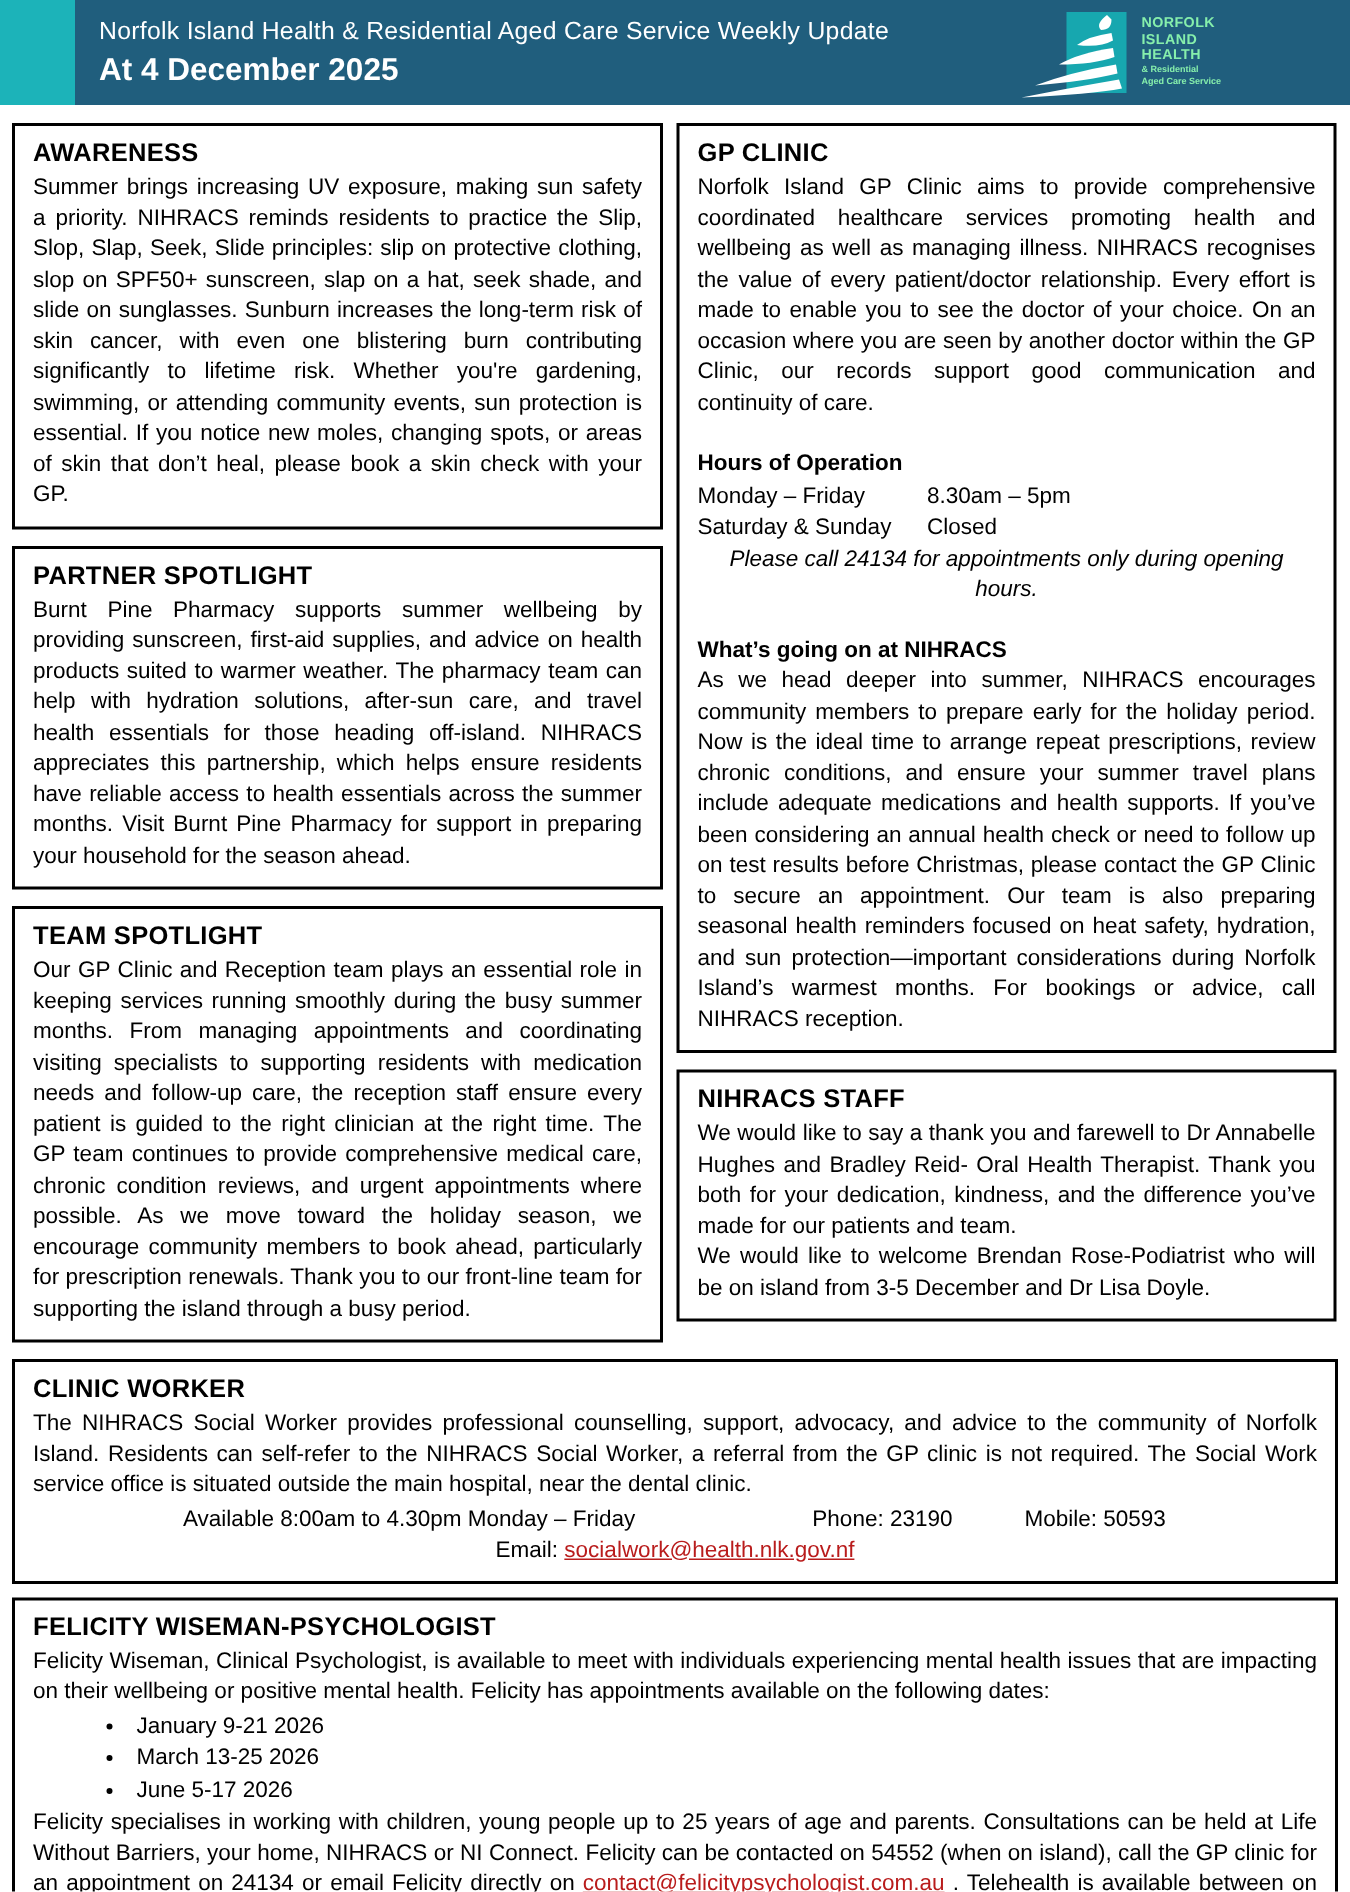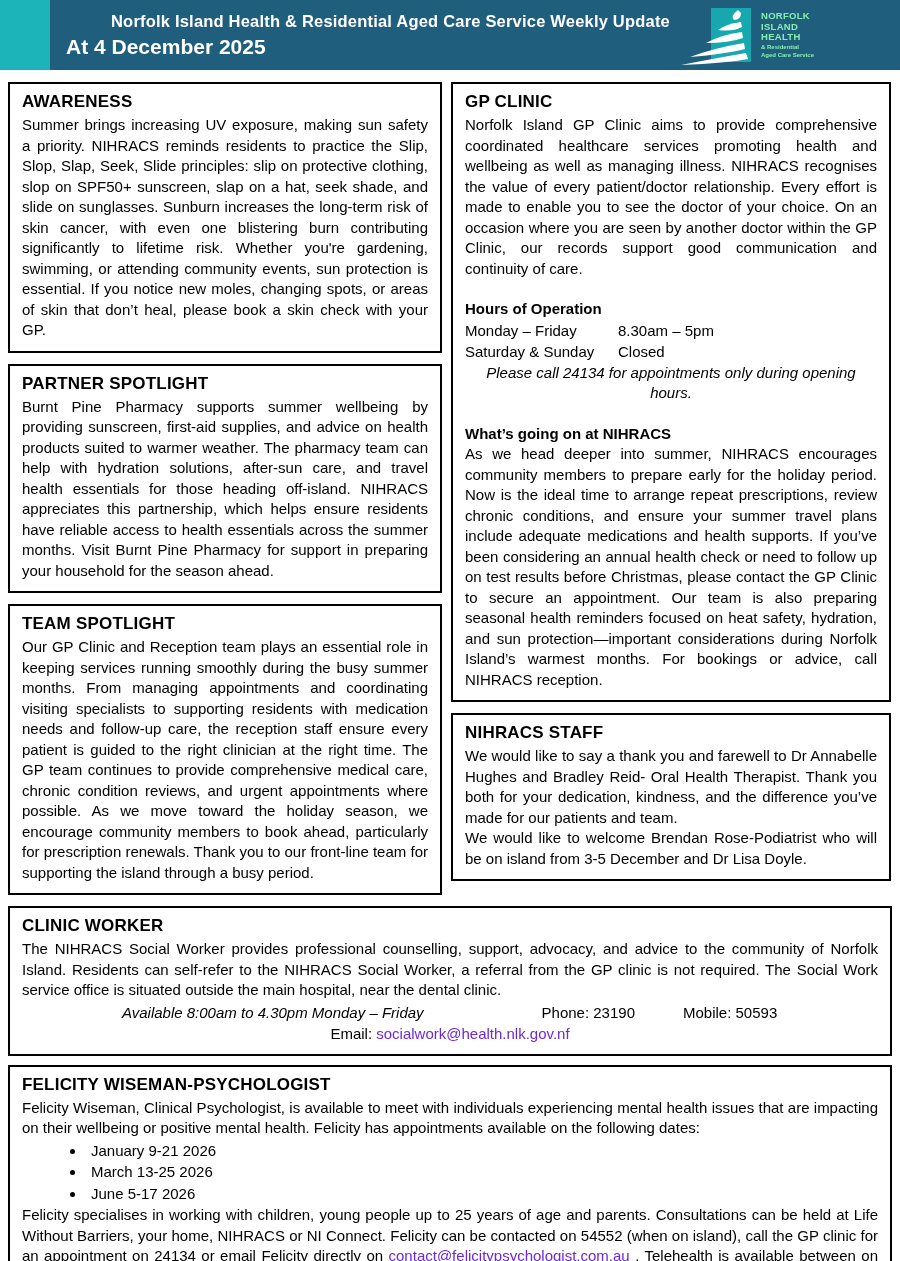--- a/index.html
+++ b/index.html
@@ -9,21 +9,21 @@
     font-family:"Liberation Sans", sans-serif;
     color:#000; overflow:hidden;
   }
   
   .header {
     height:70px; background:#205e7d;
     display:flex; align-items:center; position:relative;
   }
   .accent-bar { width:50px; align-self:stretch; background:#1cb3b9; }
   .header-text { margin-left:16px; color:#fff; }
-  .header-title { font-size:16.5px; font-weight:700; letter-spacing:.2px;margin-left:45px; }
+  .header-title { font-size:16.5px; font-weight:400; letter-spacing:.2px; }
   .header-date  { font-size:21px; font-weight:700; margin-top:4px; }
   .logo { margin-left:auto; margin-right:86px; display:flex; align-items:center; height:62px; }
   .logo svg { display:block; }
   .logo-text { color:#86efac; margin-left:4px; line-height:1; }
   .logo-text .big { font-size:9.5px; font-weight:700; letter-spacing:.3px; line-height:10.5px; }
   .logo-text .small { font-size:6px; font-weight:700; line-height:7px; margin-top:1px; }
   
   .content { padding:12px 8px 0 8px; }
   .columns { display:flex; gap:9px; }
   .col-left  { width:434px; flex:none;border-radius:26px; }
@@ -36,25 +36,25 @@
     margin:2px 0 3px 0; font-size:17px; font-weight:700; letter-spacing:.2px;
   }
   .box p { margin:0; font-size:15px; line-height:20.5px; text-align:justify; }
   .subhead { font-size:15px; font-weight:700; line-height:20.5px; margin-top:20px; }
   .hours-row { display:flex; font-size:15px; line-height:21px; }
   .hours-label { width:153px; flex:none; }
   .hours-note { font-size:15px; line-height:20.5px; font-style:italic; text-align:center; margin-top:1px; }
   .para-gap { margin-top:0; }
   
   .sw-contact { display:flex; font-size:15px; line-height:21px; margin-top:1px; }
-  .sw-availability { margin-left:100px;font-style:italic; }
+  .sw-availability { margin-left:100px; }
   .sw-phone { margin-left:118px; }
   .sw-mobile { margin-left:48px; }
   .sw-email { text-align:center; font-size:15px; line-height:21px; }
-  .link { color:#6d28d9; cursor:pointer; }
+  .link { color:#b91c1c; text-decoration:underline; cursor:pointer; }
   
   .felicity ul { margin:1px 0 1px 0; padding-left:64px; }
   .felicity li { font-size:15px; line-height:21.5px; padding-left:5px; }
   .fullwide { margin-bottom:9px; }
   .felicity p, .social p { text-align:justify; }
 </style>
 </head>
 <body>
 
 <div class="page">

